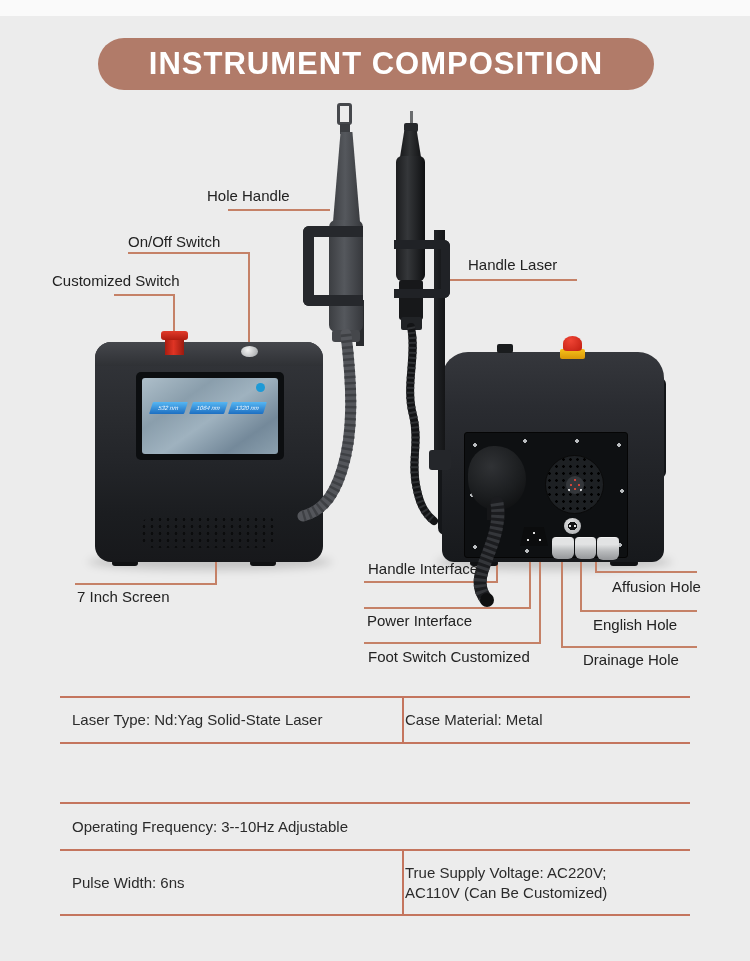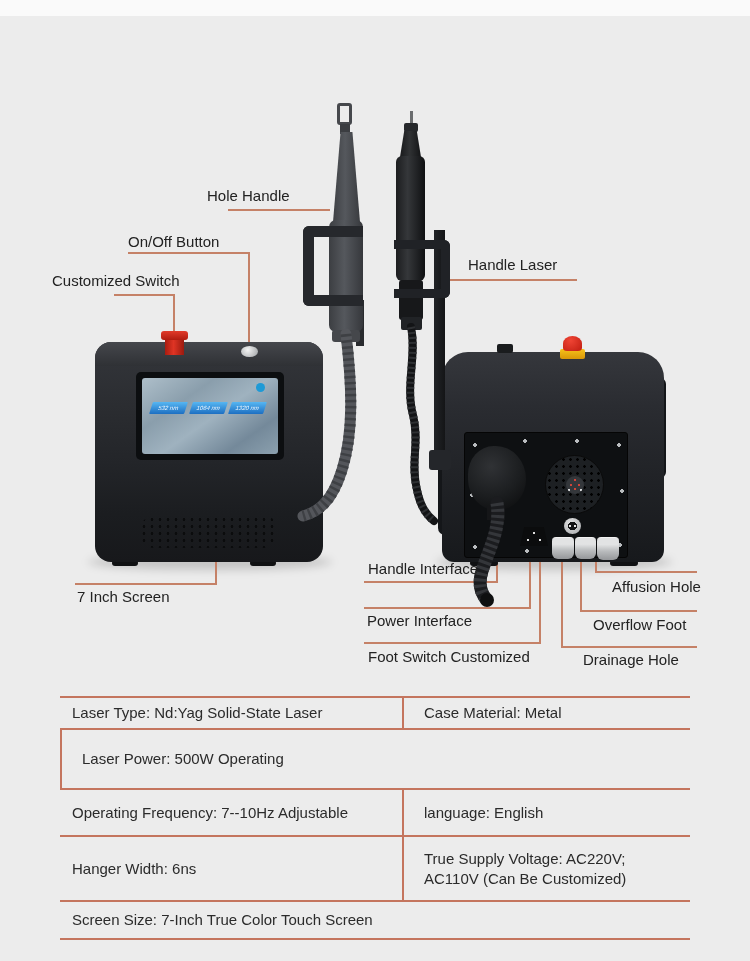--- a/index.html
+++ b/index.html
@@ -123,29 +123,32 @@
     background:radial-gradient(circle at 40% 30%,#ef4434,#c01d10)}
   .rm-foot{position:absolute;width:28px;height:6px;border-radius:3px;background:#101113;z-index:9}
 
   svg.cables{position:absolute;left:0;top:0;z-index:20;pointer-events:none}
 
   
   .spec-table{position:absolute;left:60px;top:696px;width:630px;border-top:2px solid var(--table-border);z-index:30}
   .trow{display:flex;border-bottom:2px solid var(--table-border)}
   .cell{display:flex;align-items:center;font-size:15px;color:#2b2b2b;line-height:20px;white-space:pre-line}
   .cell.l{width:342px;padding-left:12px;padding-right:8px}
-  .cell.r{flex:1;border-left:2px solid var(--table-border);padding-left:20px;padding-right:8px}
+  .cell.r{flex:1;border-left:2px solid var(--table-border);padding-left:1px;padding-right:8px}
   .cell.f{width:100%;padding-left:12px}
 </style>
 </head>
 <body>
 
 <div id="stage">
   <div class="topstrip"></div>
 
+  <div class="banner">
+    <h1>INSTRUMENT COMPOSITION</h1>
+  </div>
 
   <div class="shadow" style="left:88px;top:554px;width:244px;height:16px"></div>
   <div class="shadow" style="left:436px;top:554px;width:236px;height:16px"></div>
 
   <div class="lh-rod"></div>
   <div class="lm-foot" style="left:112px;top:560px"></div>
   <div class="lm-foot" style="left:250px;top:560px"></div>
   <div class="lm-body"></div>
   <div class="ebtn-body"></div>
   <div class="ebtn-cap"></div>
@@ -222,45 +225,40 @@
   <i class="ln" style="left:539px;top:526px;width:2px;height:118px"></i>
   <i class="ln" style="left:539px;top:526px;width:30px;height:2px"></i>
   <i class="ln" style="left:595px;top:571px;width:102px;height:2px"></i>
   <i class="ln" style="left:595px;top:552px;width:2px;height:21px"></i>
   <i class="ln" style="left:580px;top:610px;width:117px;height:2px"></i>
   <i class="ln" style="left:580px;top:558px;width:2px;height:54px"></i>
   <i class="ln" style="left:561px;top:646px;width:136px;height:2px"></i>
   <i class="ln" style="left:561px;top:559px;width:2px;height:89px"></i>
 
   <div class="lbl" style="left:207px;top:187px">Hole Handle</div>
-  <div class="lbl" style="left:128px;top:233px">On/Off Button</div>
+  <div class="lbl" style="left:128px;top:233px">On/Off Switch</div>
   <div class="lbl" style="left:52px;top:272px">Customized Switch</div>
   <div class="lbl" style="left:468px;top:256px">Handle Laser</div>
   <div class="lbl" style="left:77px;top:588px">7 Inch Screen</div>
   <div class="lbl" style="left:368px;top:560px">Handle Interface</div>
   <div class="lbl" style="left:367px;top:612px">Power Interface</div>
   <div class="lbl" style="left:368px;top:648px">Foot Switch Customized</div>
   <div class="lbl" style="left:612px;top:578px">Affusion Hole</div>
-  <div class="lbl" style="left:593px;top:616px">Overflow Foot</div>
+  <div class="lbl" style="left:593px;top:616px">English Hole</div>
   <div class="lbl" style="left:583px;top:651px">Drainage Hole</div>
 
   <div class="spec-table">
-    <div class="trow" style="height:32px">
+    <div class="trow" style="height:46px">
       <div class="cell l">Laser Type: Nd:Yag Solid-State Laser</div>
       <div class="cell r">Case Material: Metal</div>
     </div>
     <div class="trow" style="height:60px">
-      <div class="cell r">Laser Power: 500W Operating</div>
     </div>
     <div class="trow" style="height:47px">
-      <div class="cell l">Operating Frequency: 7--10Hz Adjustable</div>
-      <div class="cell r">language: English</div>
+      <div class="cell l">Operating Frequency: 3--10Hz Adjustable</div>
     </div>
     <div class="trow" style="height:65px">
-      <div class="cell l">Hanger Width: 6ns</div>
+      <div class="cell l">Pulse Width: 6ns</div>
       <div class="cell r">True Supply Voltage: AC220V;
 AC110V (Can Be Customized)</div>
     </div>
-    <div class="trow" style="height:38px">
-      <div class="cell f">Screen Size: 7-Inch True Color Touch Screen</div>
-    </div>
   </div>
 </div>
 
 </body></html>

